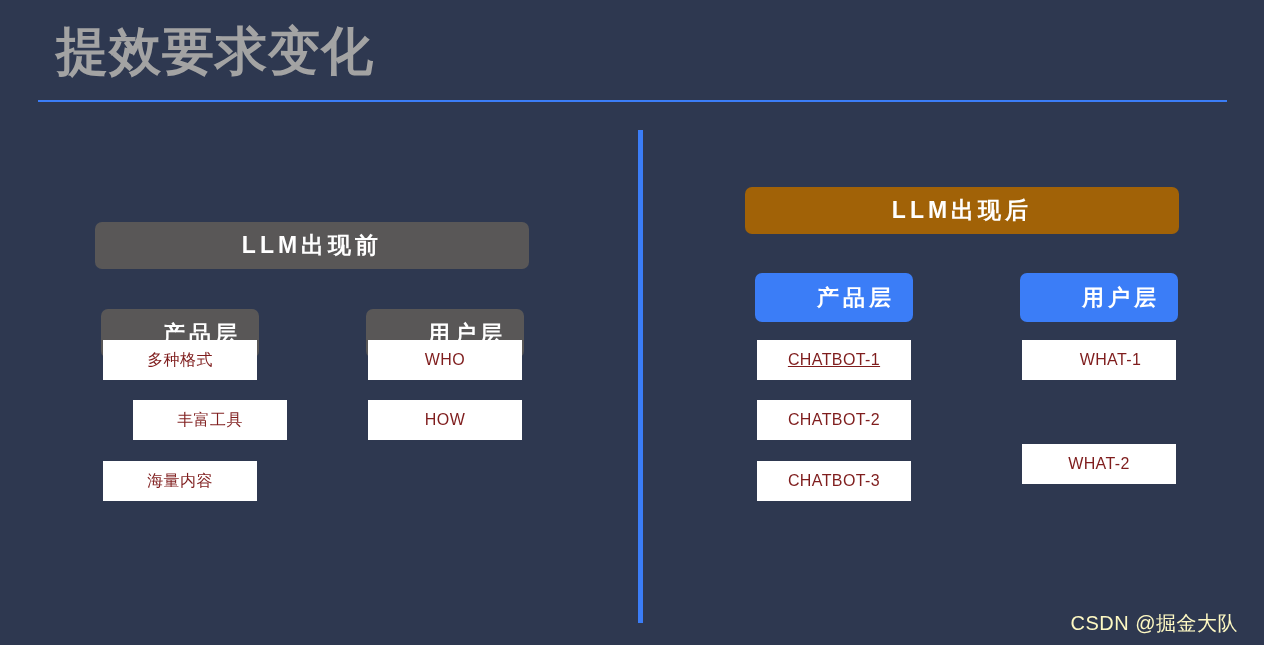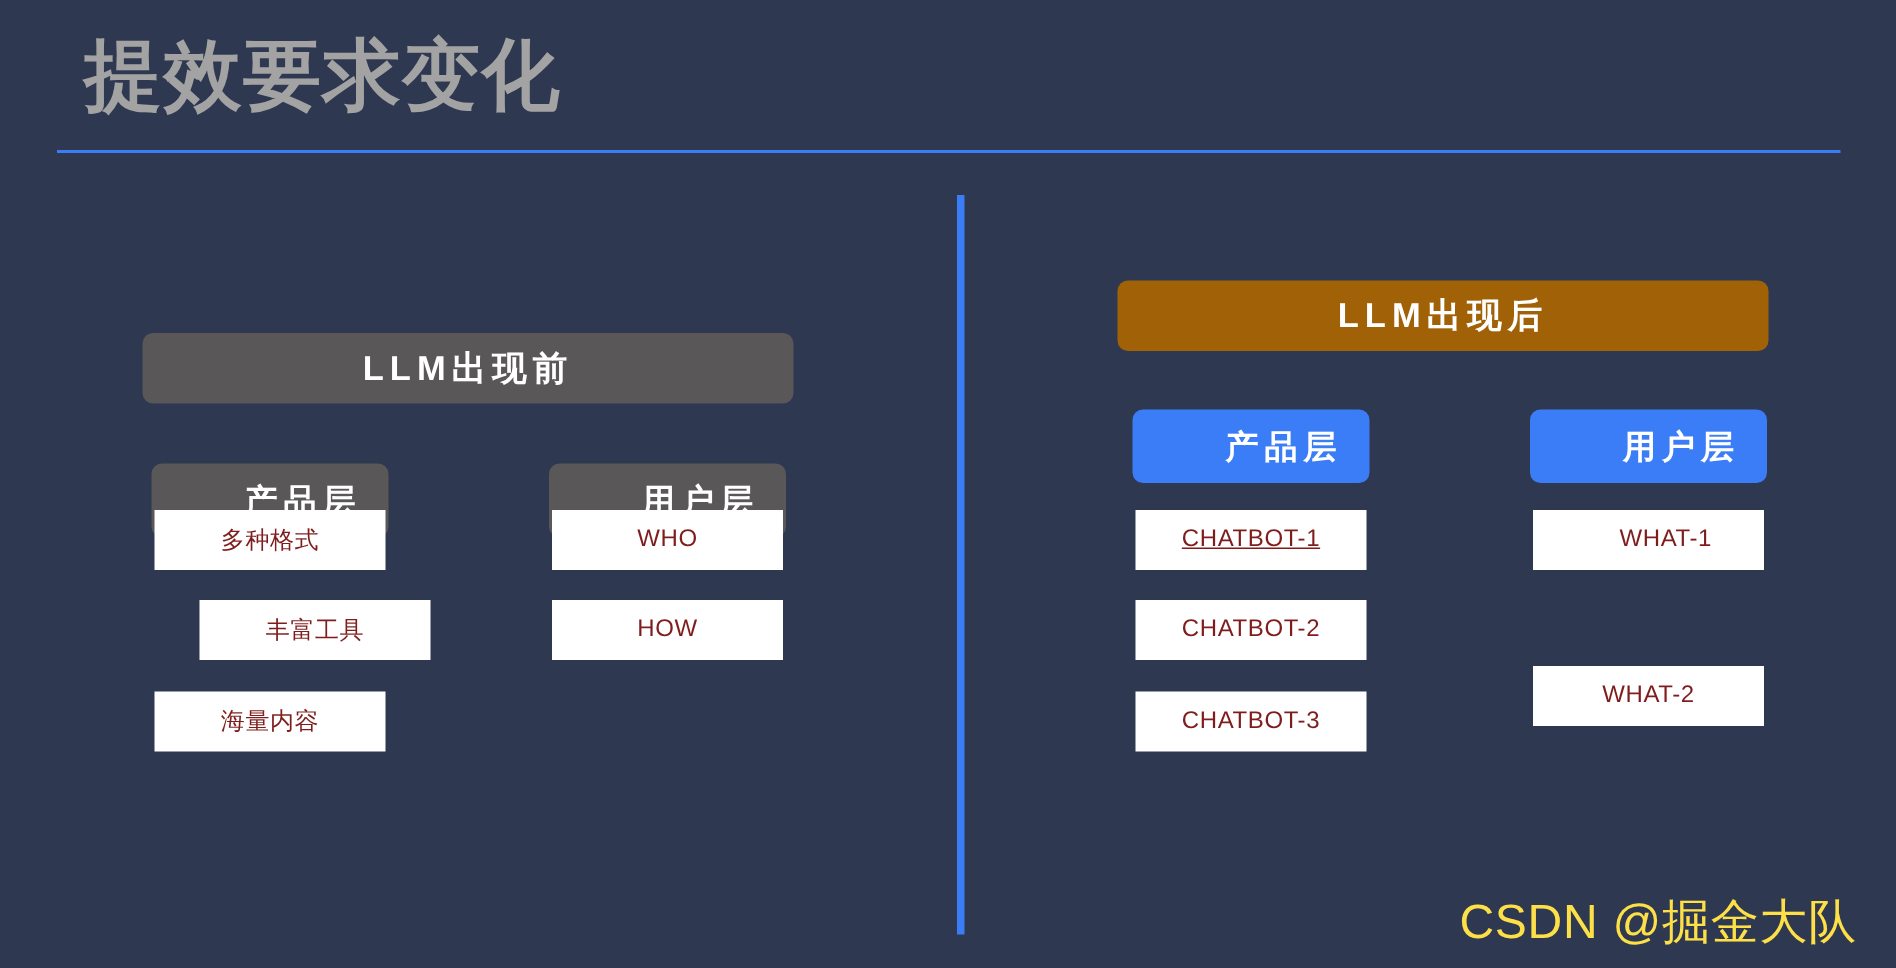--- a/index.html
+++ b/index.html
@@ -101,22 +101,22 @@
     font-size: 16px;
     letter-spacing: 0.4px;
     box-sizing: border-box;
   }
 
   
   .watermark {
     position: absolute;
     right: 26px;
     bottom: 8px;
-    font-size: 32px;
-    color: #fde047;
+    font-size: 20px;
+    color: #fef9c3;
     letter-spacing: 0.5px;
     white-space: nowrap;
   }
 </style>
 </head>
 <body>
 
 <div class="slide">
 
   <div class="title">提效要求变化</div>

